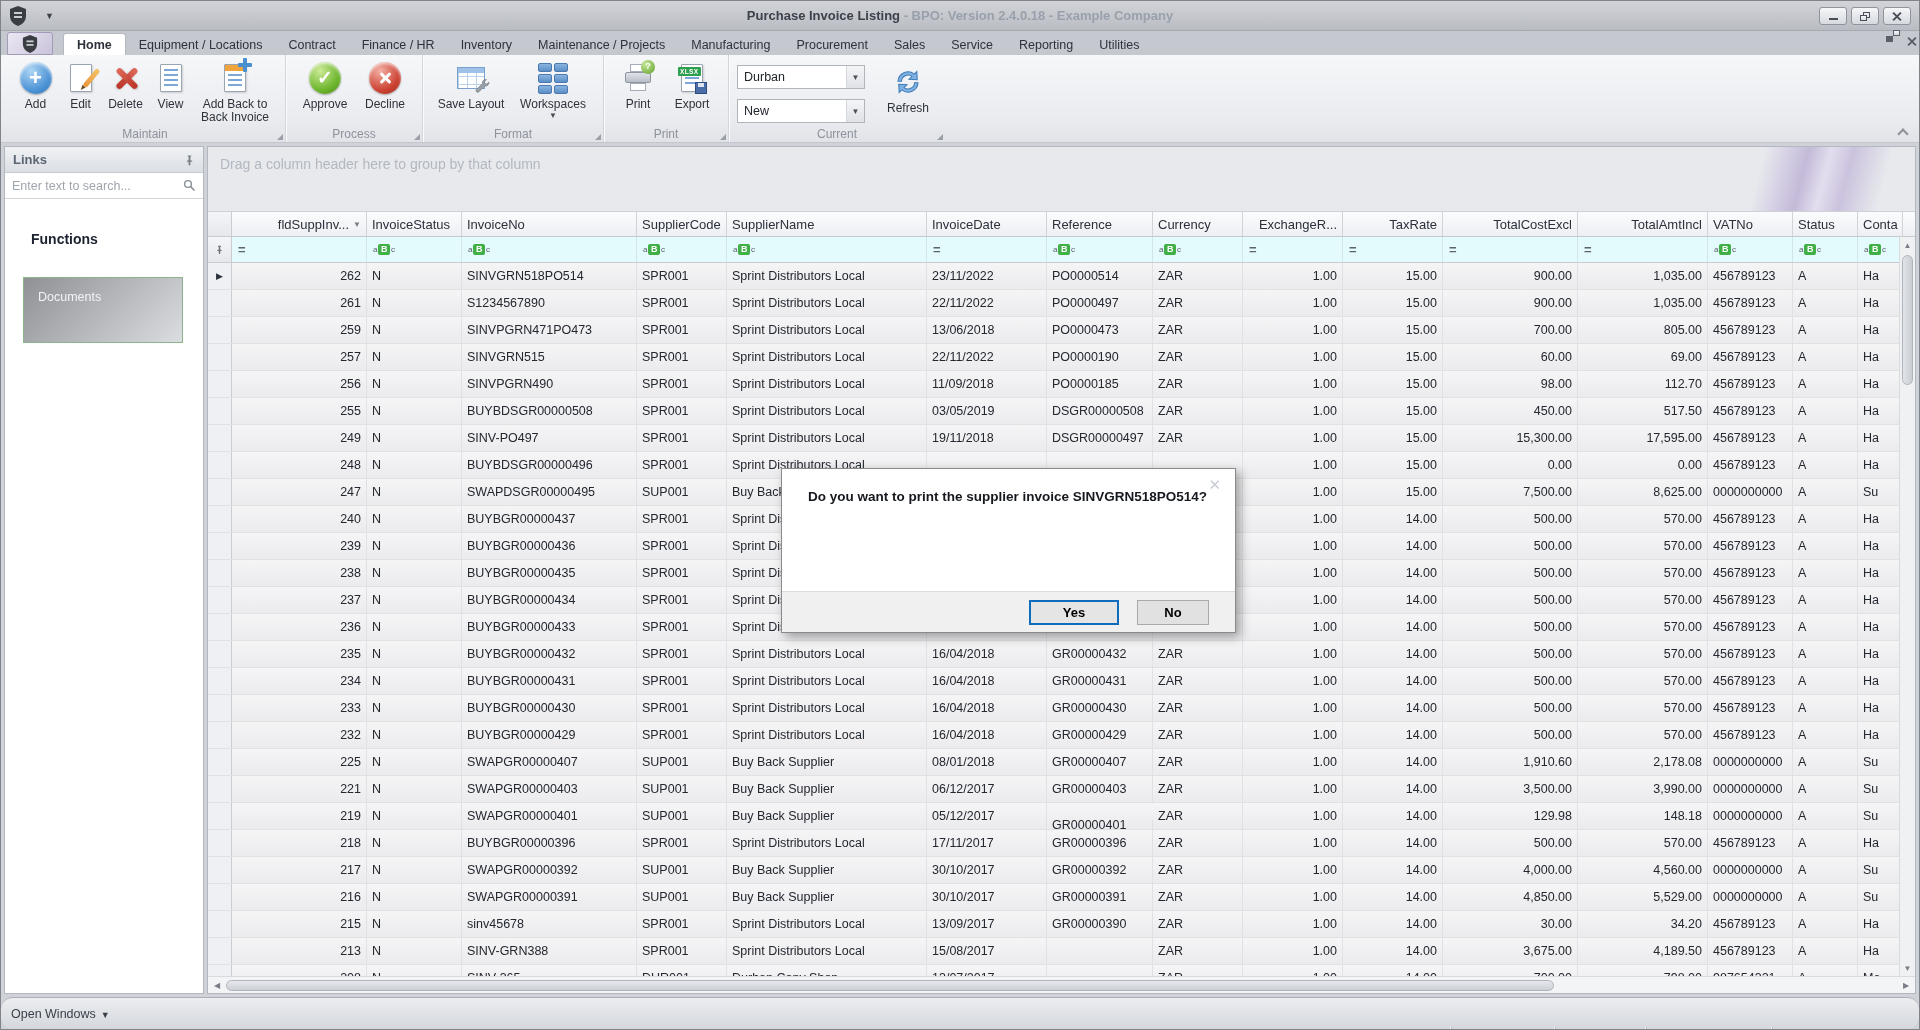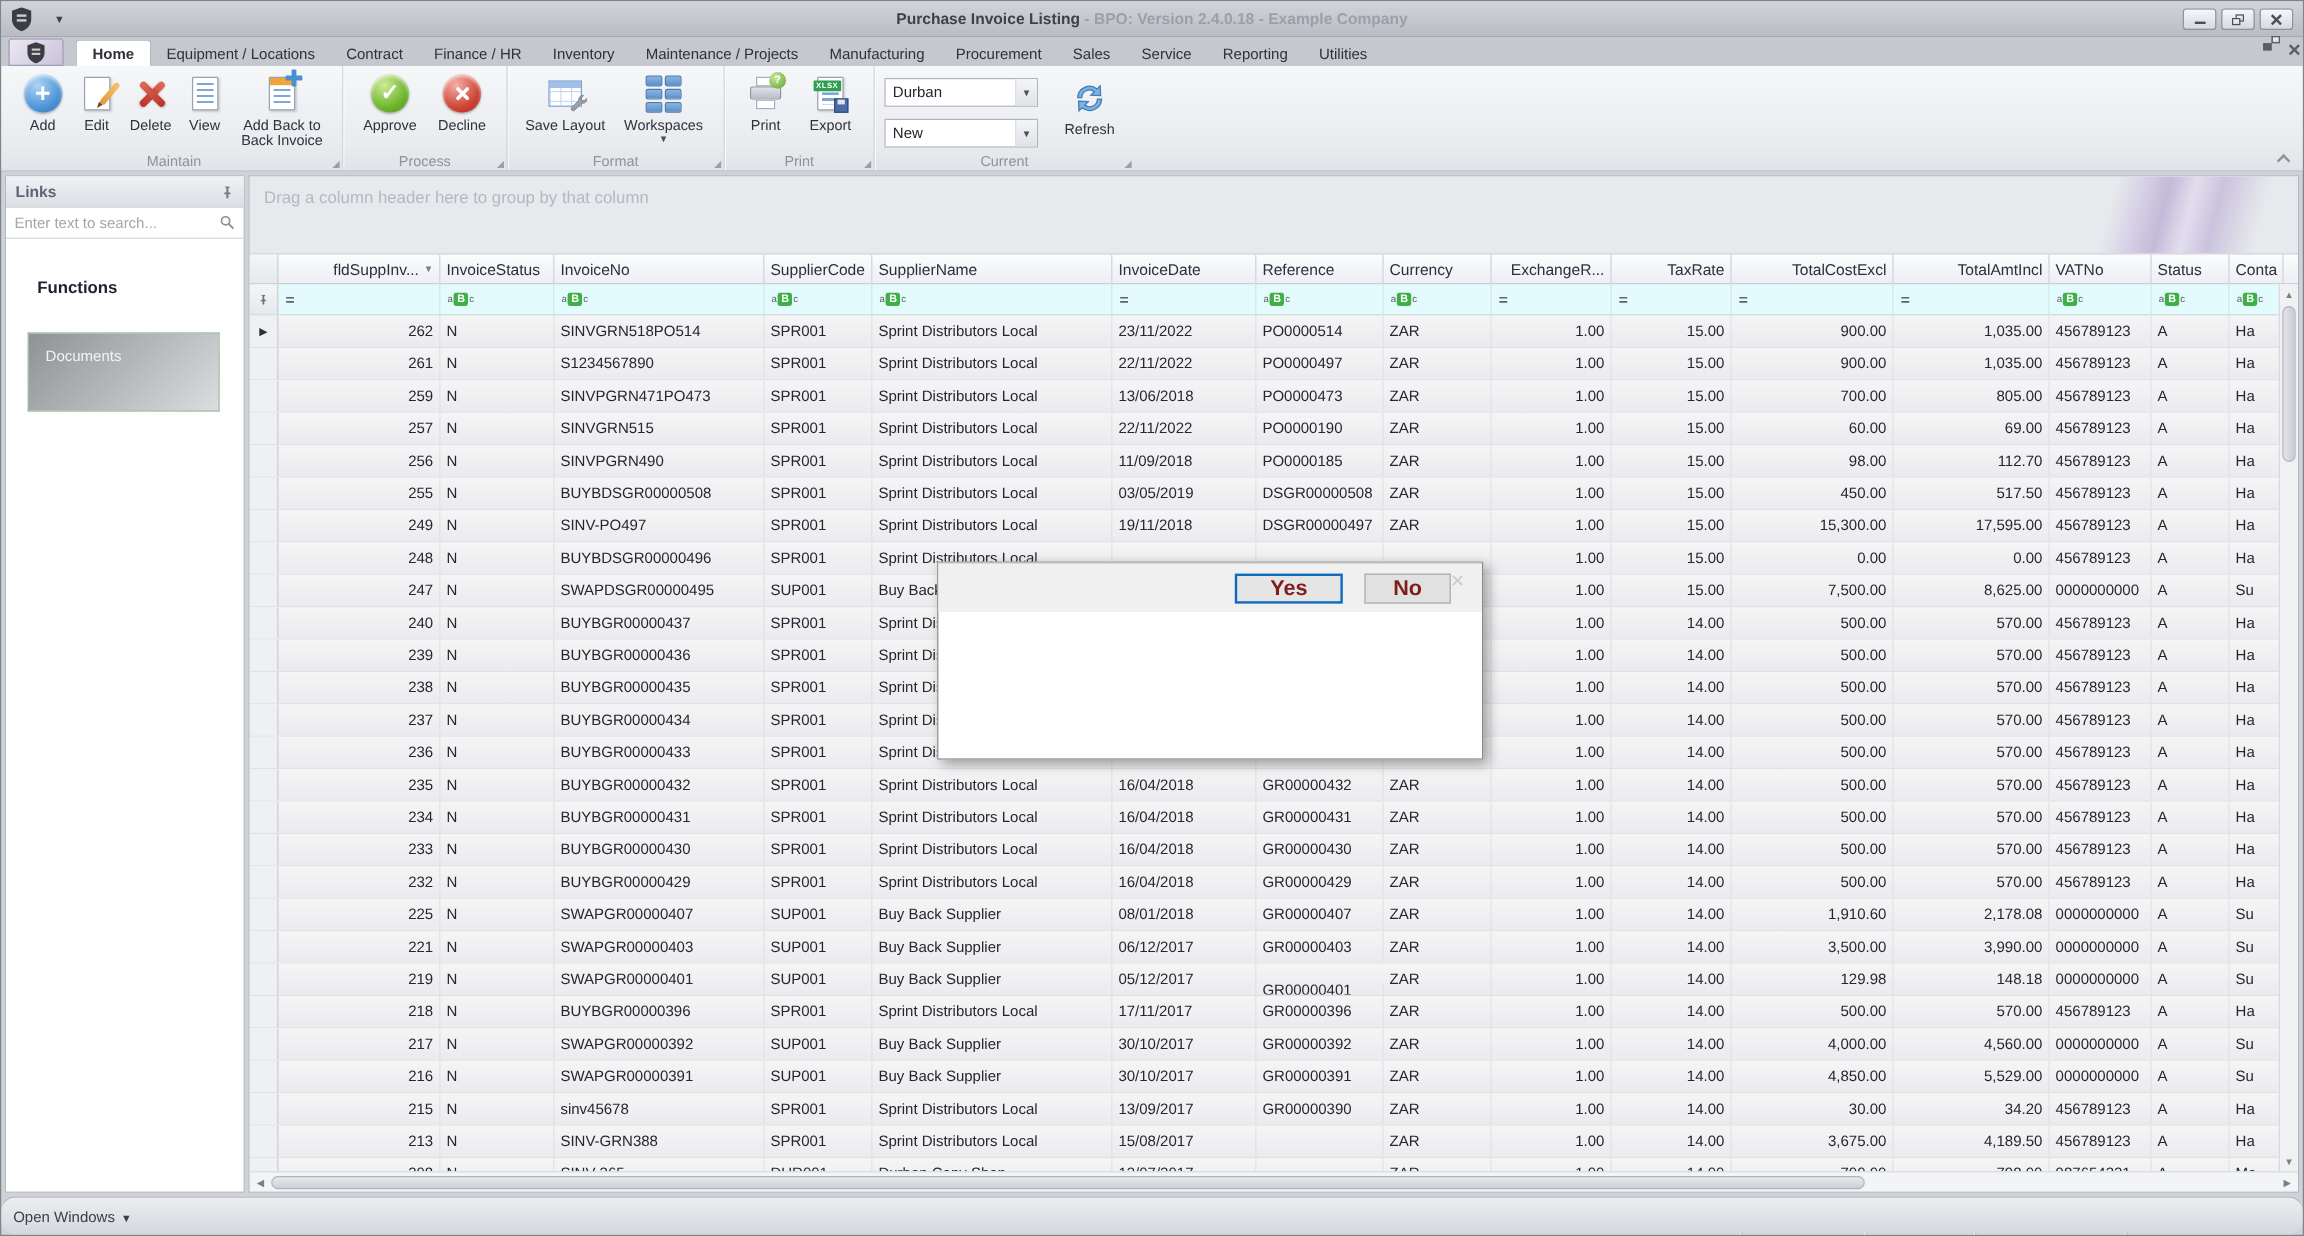--- a/index.html
+++ b/index.html
@@ -120,21 +120,21 @@
 .statusbar { height:32px; flex:0 0 32px; background:linear-gradient(#eceef1,#d4d7dc); border-top:1px solid #acafb5; display:flex; align-items:center; justify-content:space-between; padding:0 12px 0 10px; font-size:12.5px; color:#3a3f47;border-radius:12px; }
 .sb-right { display:flex; align-items:center; height:100%; }
 .sb-seg { padding:0 14px; border-left:1px solid #b9bcc2; box-shadow:-1px 0 0 #f3f4f6; display:flex; align-items:center; height:60%;margin-top:46px; }
 .caret { font-size:9px; margin-left:5px; color:#3a3f47; }
 
 .dialog { position:absolute; left:780px; top:467px; width:455px; height:165px; background:#fff; border:1px solid #8a8a8a; box-shadow:4px 4px 10px rgba(0,0,0,.35); display:flex; flex-direction:column; z-index:60; }
 .dlg-title { padding:9px 0 0 26px; font-size:13px; color:#1a1a1a; }
 .dlg-close { position:absolute; right:14px; top:8px; font-size:15px; color:#c9ccd2; line-height:1; }
 .dlg-msg { flex:1; padding:20px 26px 0; font-size:13.5px; font-weight:bold; color:#15181d; }
 .dlg-footer { height:41px; flex:0 0 41px; background:#f0f0f0; border-top:1px solid #dcdcdc; display:flex; align-items:center; justify-content:flex-end; gap:18px; padding-right:26px; }
-.btn { height:25px; font-size:18px; font-weight:bold; color:#7f1d1d; display:flex; align-items:center; justify-content:center; font-family:"Liberation Sans",sans-serif; }
+.btn { height:25px; font-size:13px; font-weight:bold; color:#000000; display:flex; align-items:center; justify-content:center; font-family:"Liberation Sans",sans-serif; }
 .btn-yes { width:90px; background:#e5e5e5; border:2px solid #0f6cbd; }
 .btn-no { width:72px; background:#e1e1e1; border:1px solid #a9a9a9; }
 svg { display:block; }
 </style>
 </head>
 <body>
 
 <div class="titlebar">
   <span class="app-logo">
     <svg width="18" height="20" viewBox="0 0 18 20">
@@ -1018,17 +1018,18 @@
   <div class="sb-right">
     <span class="sb-seg">User : Bianca</span>
     <span class="sb-seg">30/11/2022</span>
     <span class="sb-seg">Version : 2.4.0.18</span>
     <span class="sb-seg">Example Company</span>
   </div>
 </div>
 
 <div class="dialog">
   <span class="dlg-close">✕</span>
+  <div class="dlg-msg">Do you want to print the supplier invoice SINVGRN518PO514?</div>
   <div class="dlg-footer">
     <div class="btn btn-yes">Yes</div>
     <div class="btn btn-no">No</div>
   </div>
 </div>
 
 </body></html>

